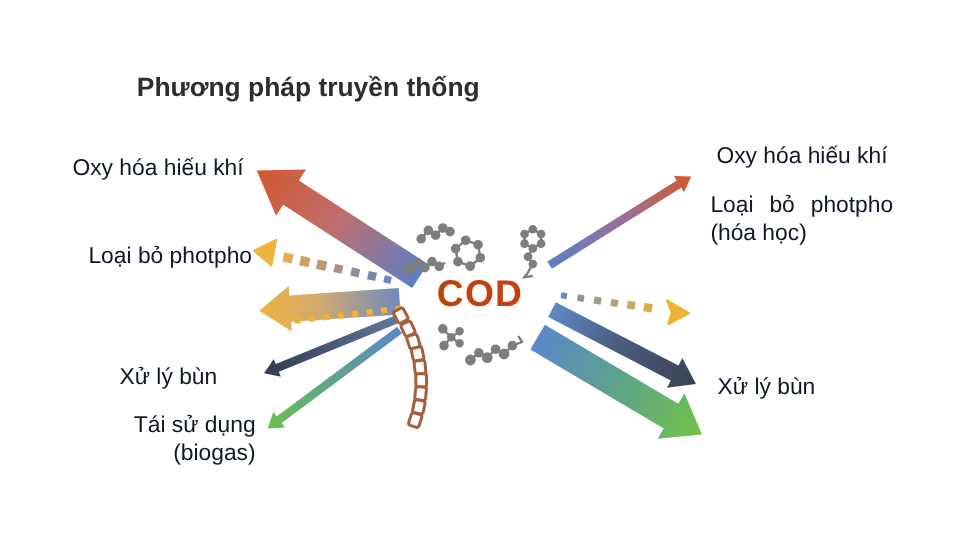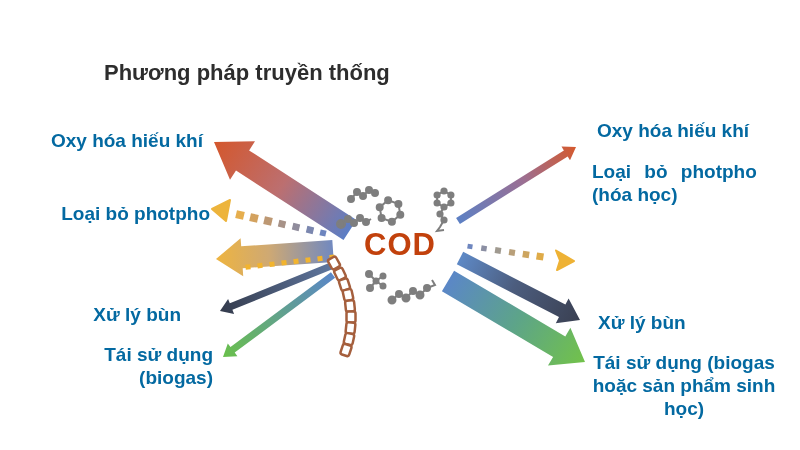--- a/index.html
+++ b/index.html
@@ -1,20 +1,20 @@
 <!DOCTYPE html>
 <html><head>
 <meta charset="utf-8">
 <style>
   html,body{margin:0;padding:0;background:#fff;}
   .stage{position:relative;width:800px;height:450px;background:#ffffff;
          font-family:"Liberation Sans",sans-serif;overflow:hidden;}
   .diagram-svg{position:absolute;left:0;top:0;}
-  .title{position:absolute;top:60px;font-size:22px;font-weight:bold;color:#2d2d2d;text-align:right;white-space:nowrap;}
-  .lbl{position:absolute;font-size:19px;line-height:23px;color:#0369a1;white-space:nowrap;font-weight:bold;}
+  .title{position:absolute;top:60px;font-size:22px;font-weight:bold;color:#2d2d2d;text-align:right;white-space:nowrap;margin-left:10px;}
+  .lbl{position:absolute;font-size:19px;line-height:23px;color:#0f172a;white-space:nowrap;}
   .ra{text-align:right;}
   .ca{text-align:center;}
   .wspace{word-spacing:8px;}
   .cod{position:absolute;left:356px;top:227px;width:88px;text-align:center;
        font-size:31px;font-weight:bold;color:#c2410c;letter-spacing:1px;}
 </style>
 </head>
 <body>
 
 <div class="stage">
@@ -187,19 +187,14 @@
     <div>Tái sử dụng</div>
     <div>(biogas)</div>
   </div>
 
   <div class="lbl" style="left:597px;top:119px;">Oxy hóa hiếu khí</div>
   <div class="lbl" style="left:592px;top:160px;">
     <div class="wspace">Loại bỏ photpho</div>
     <div>(hóa học)</div>
   </div>
   <div class="lbl" style="left:598px;top:311px;">Xử lý bùn</div>
-  <div class="lbl ca" style="left:586px;top:351px;width:196px;">
-    <div>Tái sử dụng (biogas</div>
-    <div>hoặc sản phẩm sinh</div>
-    <div>học)</div>
-  </div>
 
 </div>
 
 </body></html>

